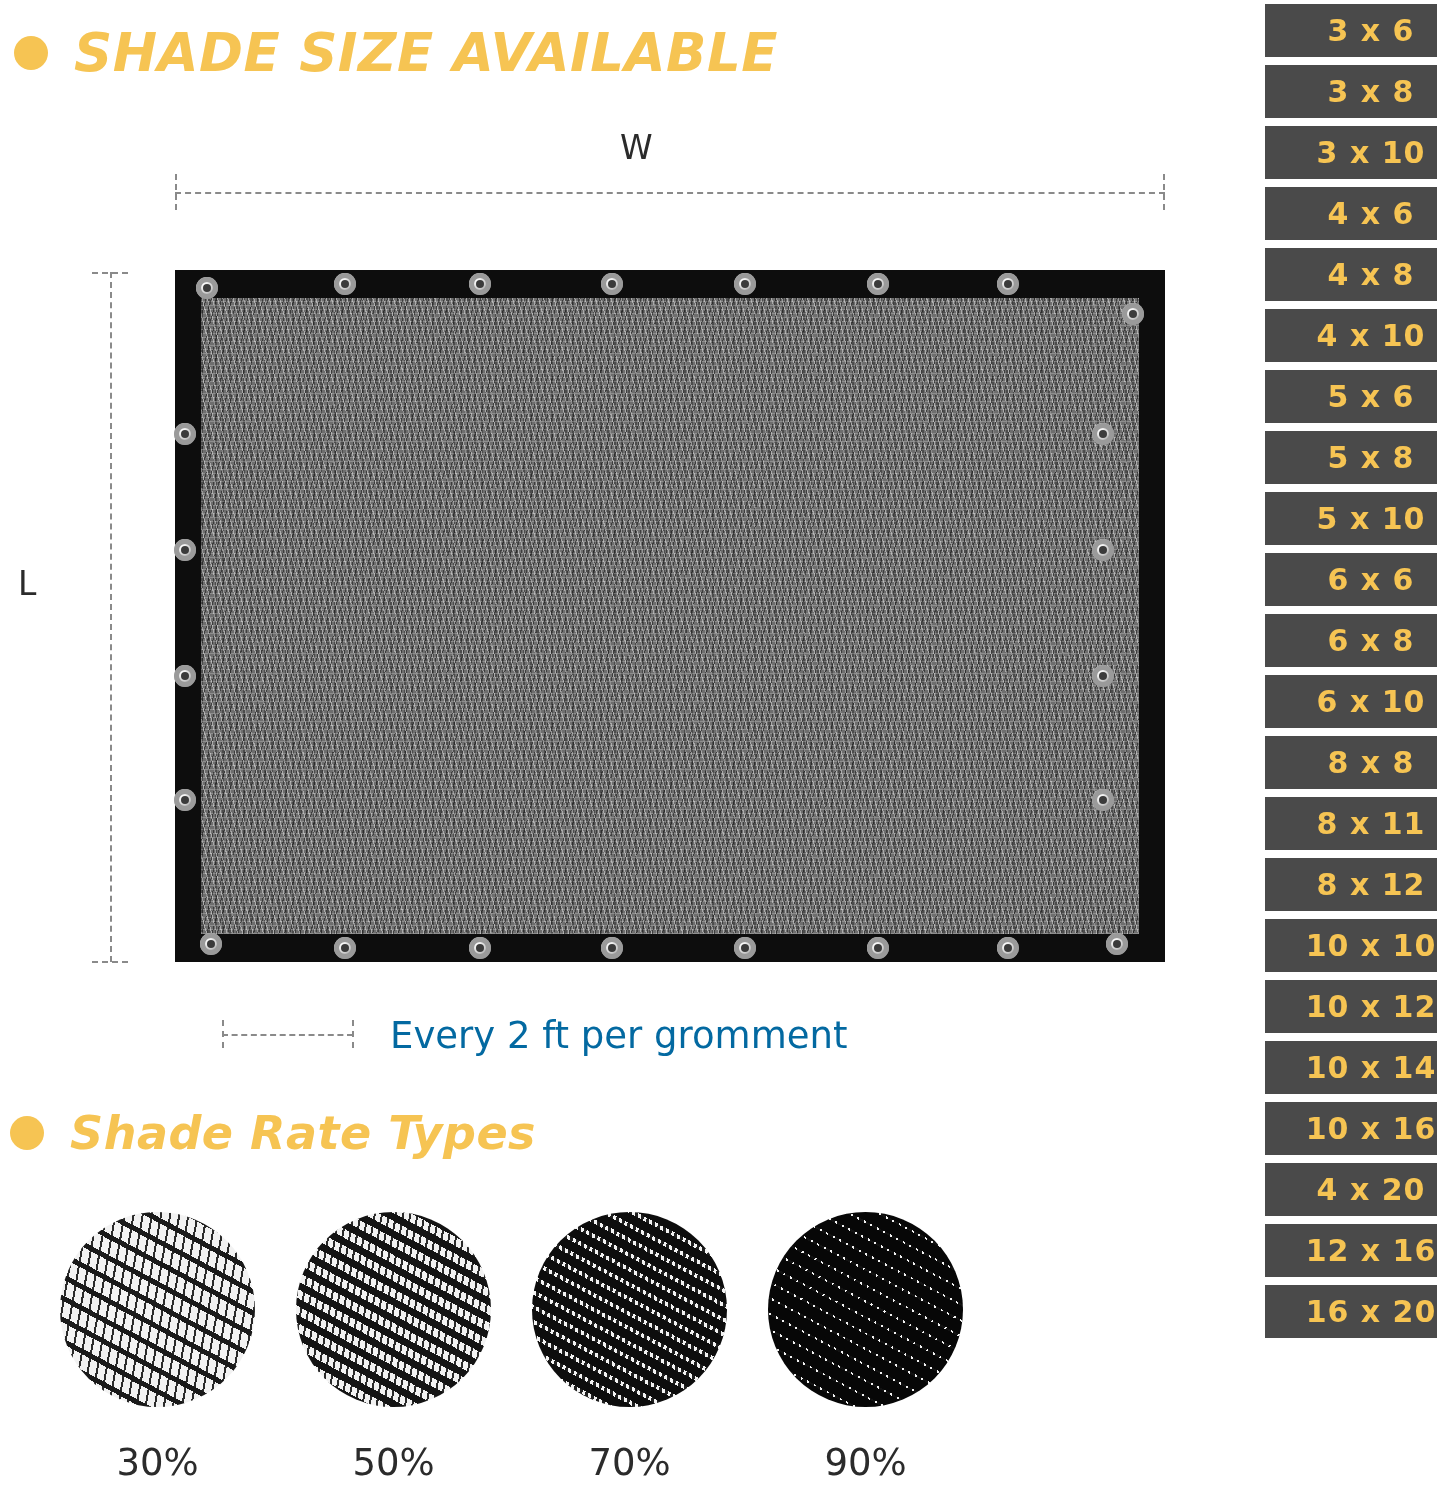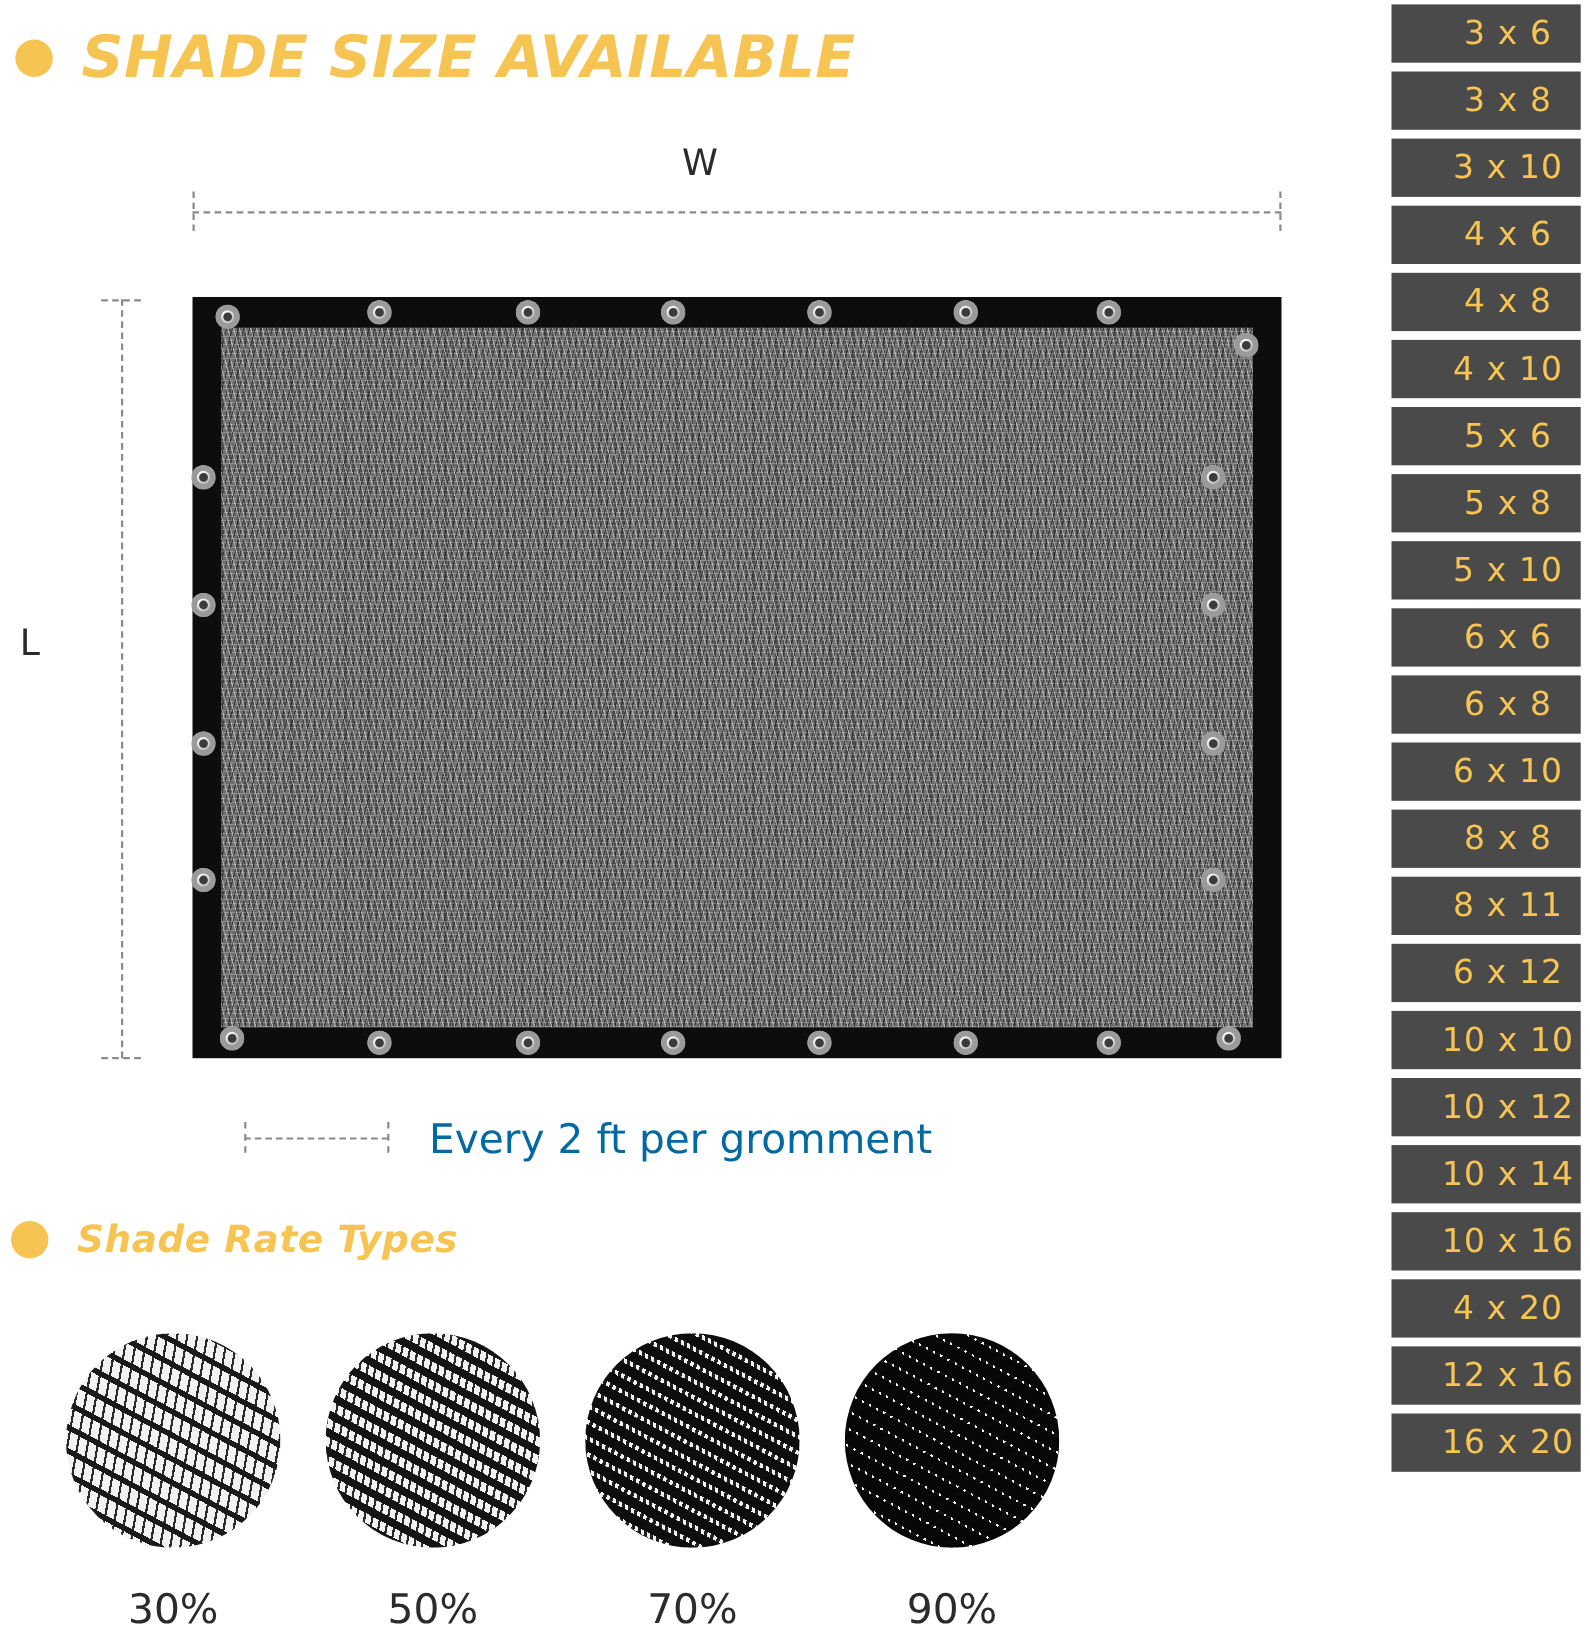--- a/index.html
+++ b/index.html
@@ -41,21 +41,21 @@
   }
   #heading-main .heading-text {
     font-size: 53px;
     line-height: 1;
   }
   #heading-rate {
     left: 10px;
     top: 1110px;
   }
   #heading-rate .heading-text {
-    font-size: 34px;
+    font-size: 46px;
     line-height: 1;
   }
 
   
   .diagram {
     position: absolute;
     left: 0;
     top: 0;
     width: 1260px;
     height: 1090px;
@@ -250,21 +250,21 @@
     width: 172px;
     display: flex;
     flex-direction: column;
     gap: 8px;
   }
   .size-chip {
     height: 53px;
     background: #4a4a4a;
     color: #f6c453;
     font-size: 30px;
-    font-weight: 400;
+    font-weight: 700;
     display: flex;
     align-items: center;
     justify-content: center;
     letter-spacing: 1px;
     padding-left: 40px;
   }
 </style>
 </head>
 <body>
 
@@ -355,21 +355,21 @@
   <div class="size-chip">4 x 8</div>
   <div class="size-chip">4 x 10</div>
   <div class="size-chip">5 x 6</div>
   <div class="size-chip">5 x 8</div>
   <div class="size-chip">5 x 10</div>
   <div class="size-chip">6 x 6</div>
   <div class="size-chip">6 x 8</div>
   <div class="size-chip">6 x 10</div>
   <div class="size-chip">8 x 8</div>
   <div class="size-chip">8 x 11</div>
-  <div class="size-chip">6 x 12</div>
+  <div class="size-chip">8 x 12</div>
   <div class="size-chip">10 x 10</div>
   <div class="size-chip">10 x 12</div>
   <div class="size-chip">10 x 14</div>
   <div class="size-chip">10 x 16</div>
   <div class="size-chip">4 x 20</div>
   <div class="size-chip">12 x 16</div>
   <div class="size-chip">16 x 20</div>
 </div>
 
 </body></html>

